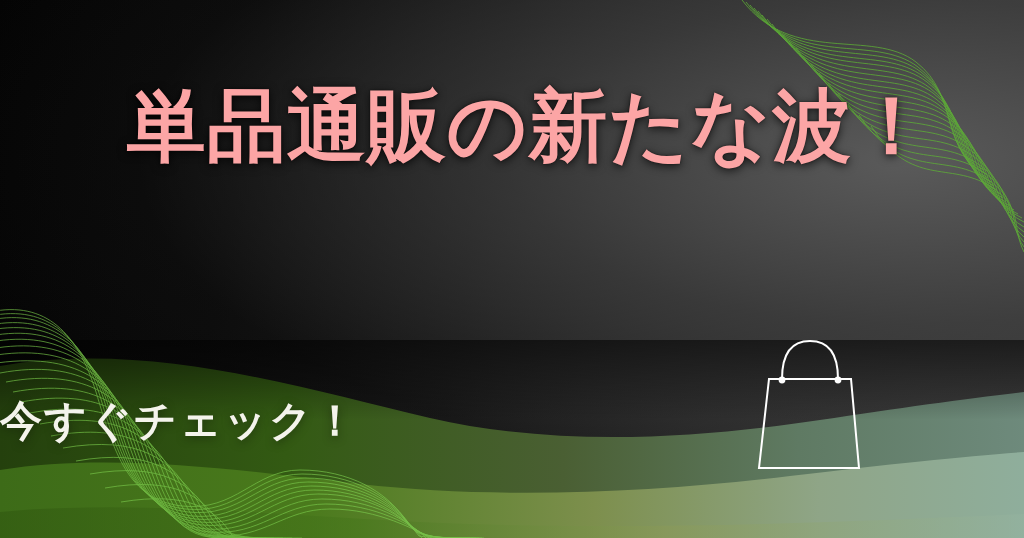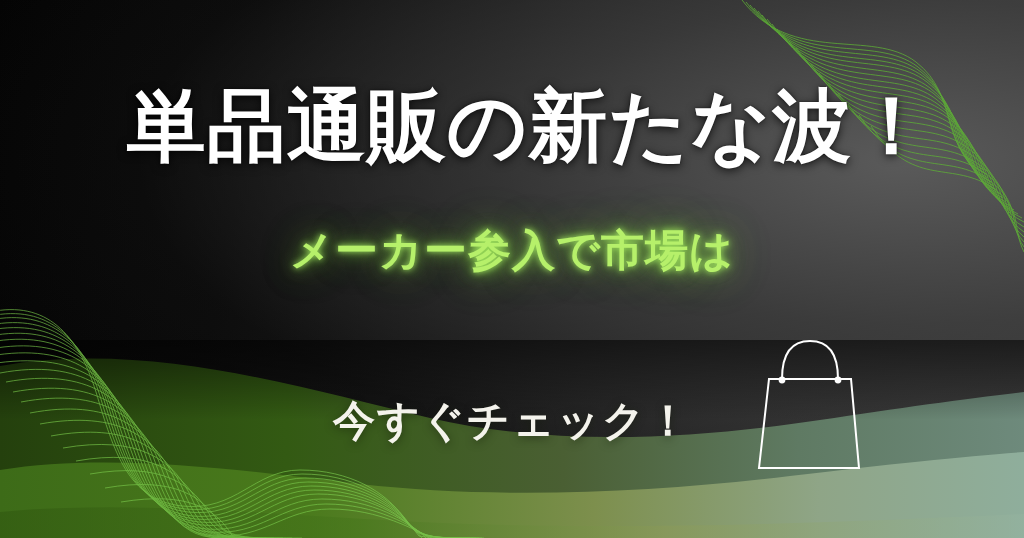--- a/index.html
+++ b/index.html
@@ -35,21 +35,21 @@
     inset: 0;
     z-index: 6;
   }
 
   .title {
     position: absolute;
     left: 0;
     right: 0;
     top: 86px;
     text-align: center;
-    color: #ffffff;
+    color: #fca5a5;
     font-size: 79px;
     line-height: 1.0;
     font-weight: 700;
     letter-spacing: 1px;
     white-space: nowrap;
     text-shadow: 0 2px 10px rgba(0,0,0,0.75), 0 0 2px rgba(0,0,0,0.6);
     padding-left: 35px;
   }
 
   .subtitle {
@@ -69,21 +69,21 @@
       0 0 32px rgba(120,210,55,0.5),
       0 0 54px rgba(100,190,45,0.3);
   }
   .subtitle .line { display: block; white-space: nowrap; }
 
   .cta {
     position: absolute;
     left: 0;
     right: 0;
     top: 400px;
-    text-align: center;
+    text-align: left;
     color: #f4f3ec;
     font-size: 42px;
     line-height: 1.0;
     font-weight: 700;
     letter-spacing: 2px;
     white-space: nowrap;
     text-shadow: 0 2px 8px rgba(20,30,10,0.55);
   }
 
   .bag {
@@ -202,21 +202,20 @@
       <path d="M326,504 C376,504 412,526 429,538"></path>
       <path d="M330,509 C380,509 416,531 432,538"></path>
     </g>
   </svg>
 
   <div class="text-stack">
 
     <div class="title">単品通販の新たな波！</div>
 
     <div class="subtitle">
-      <span class="line">メーカー参入で市場は</span>
     </div>
 
     <div class="cta">今すぐチェック！</div>
   </div>
 
   <svg class="bag" viewBox="0 0 130 145">
     <g fill="none" stroke="#ffffff" stroke-width="2" stroke-linejoin="miter" stroke-linecap="butt">
       <path d="M24,44 L106,44 L114,133 L14,133 Z"></path>
       <path d="M37,44 C37,14 50,6 65,6 C80,6 93,14 93,44"></path>
     </g>

